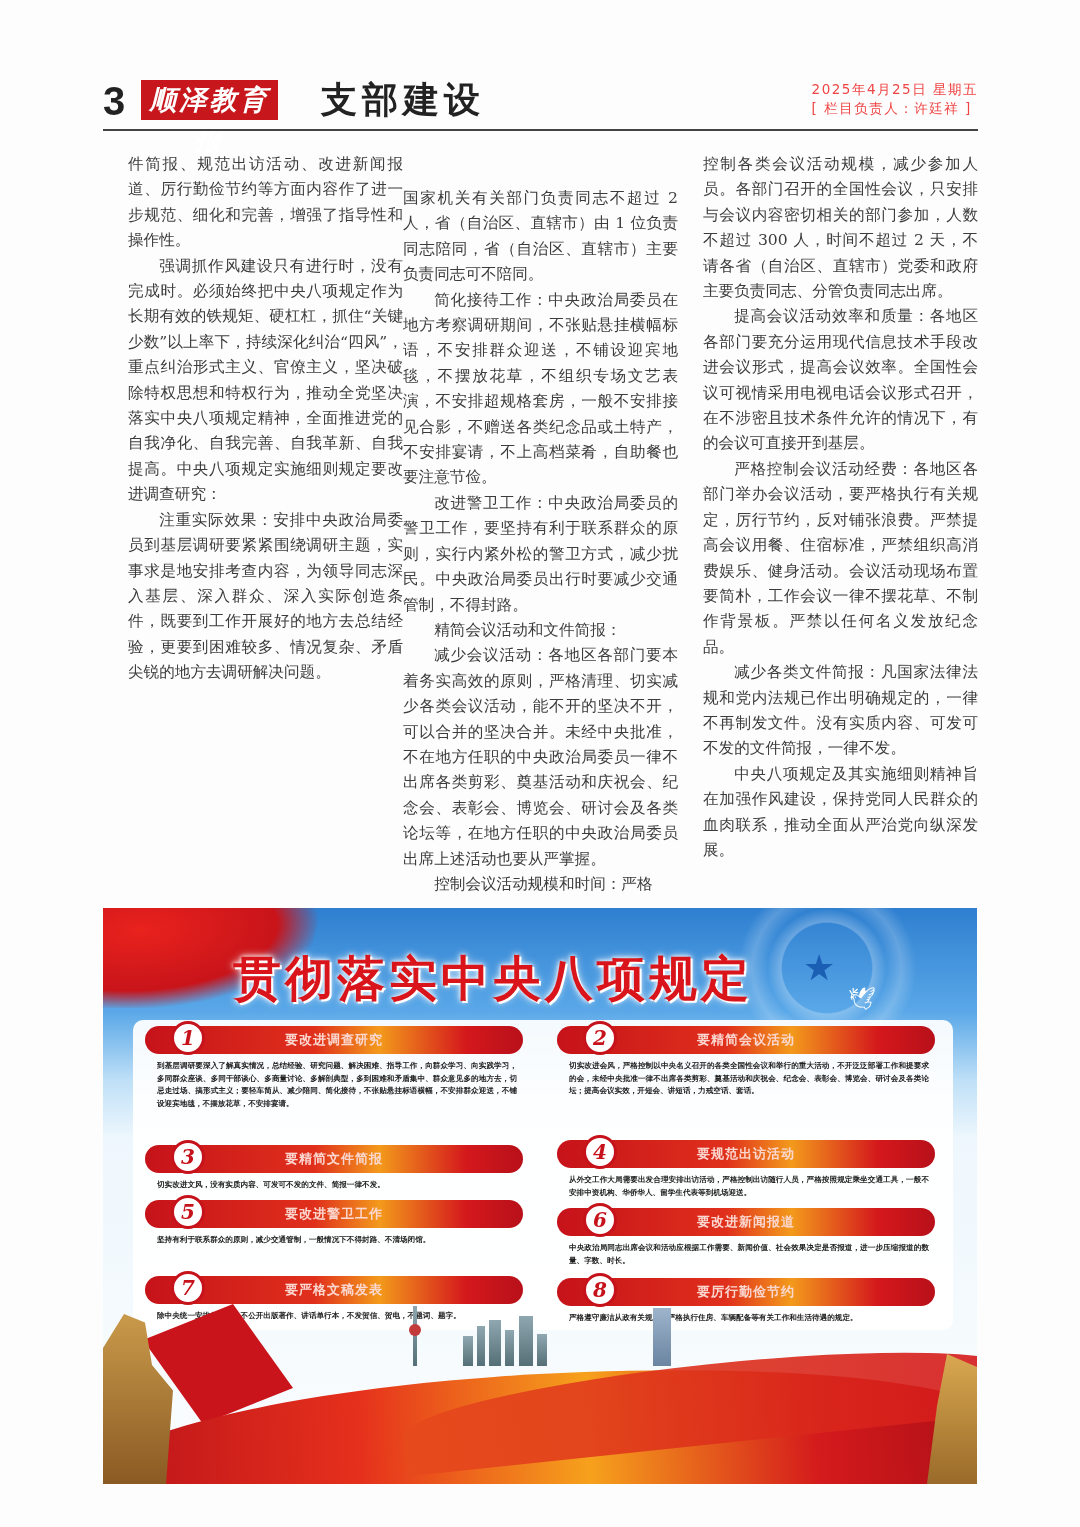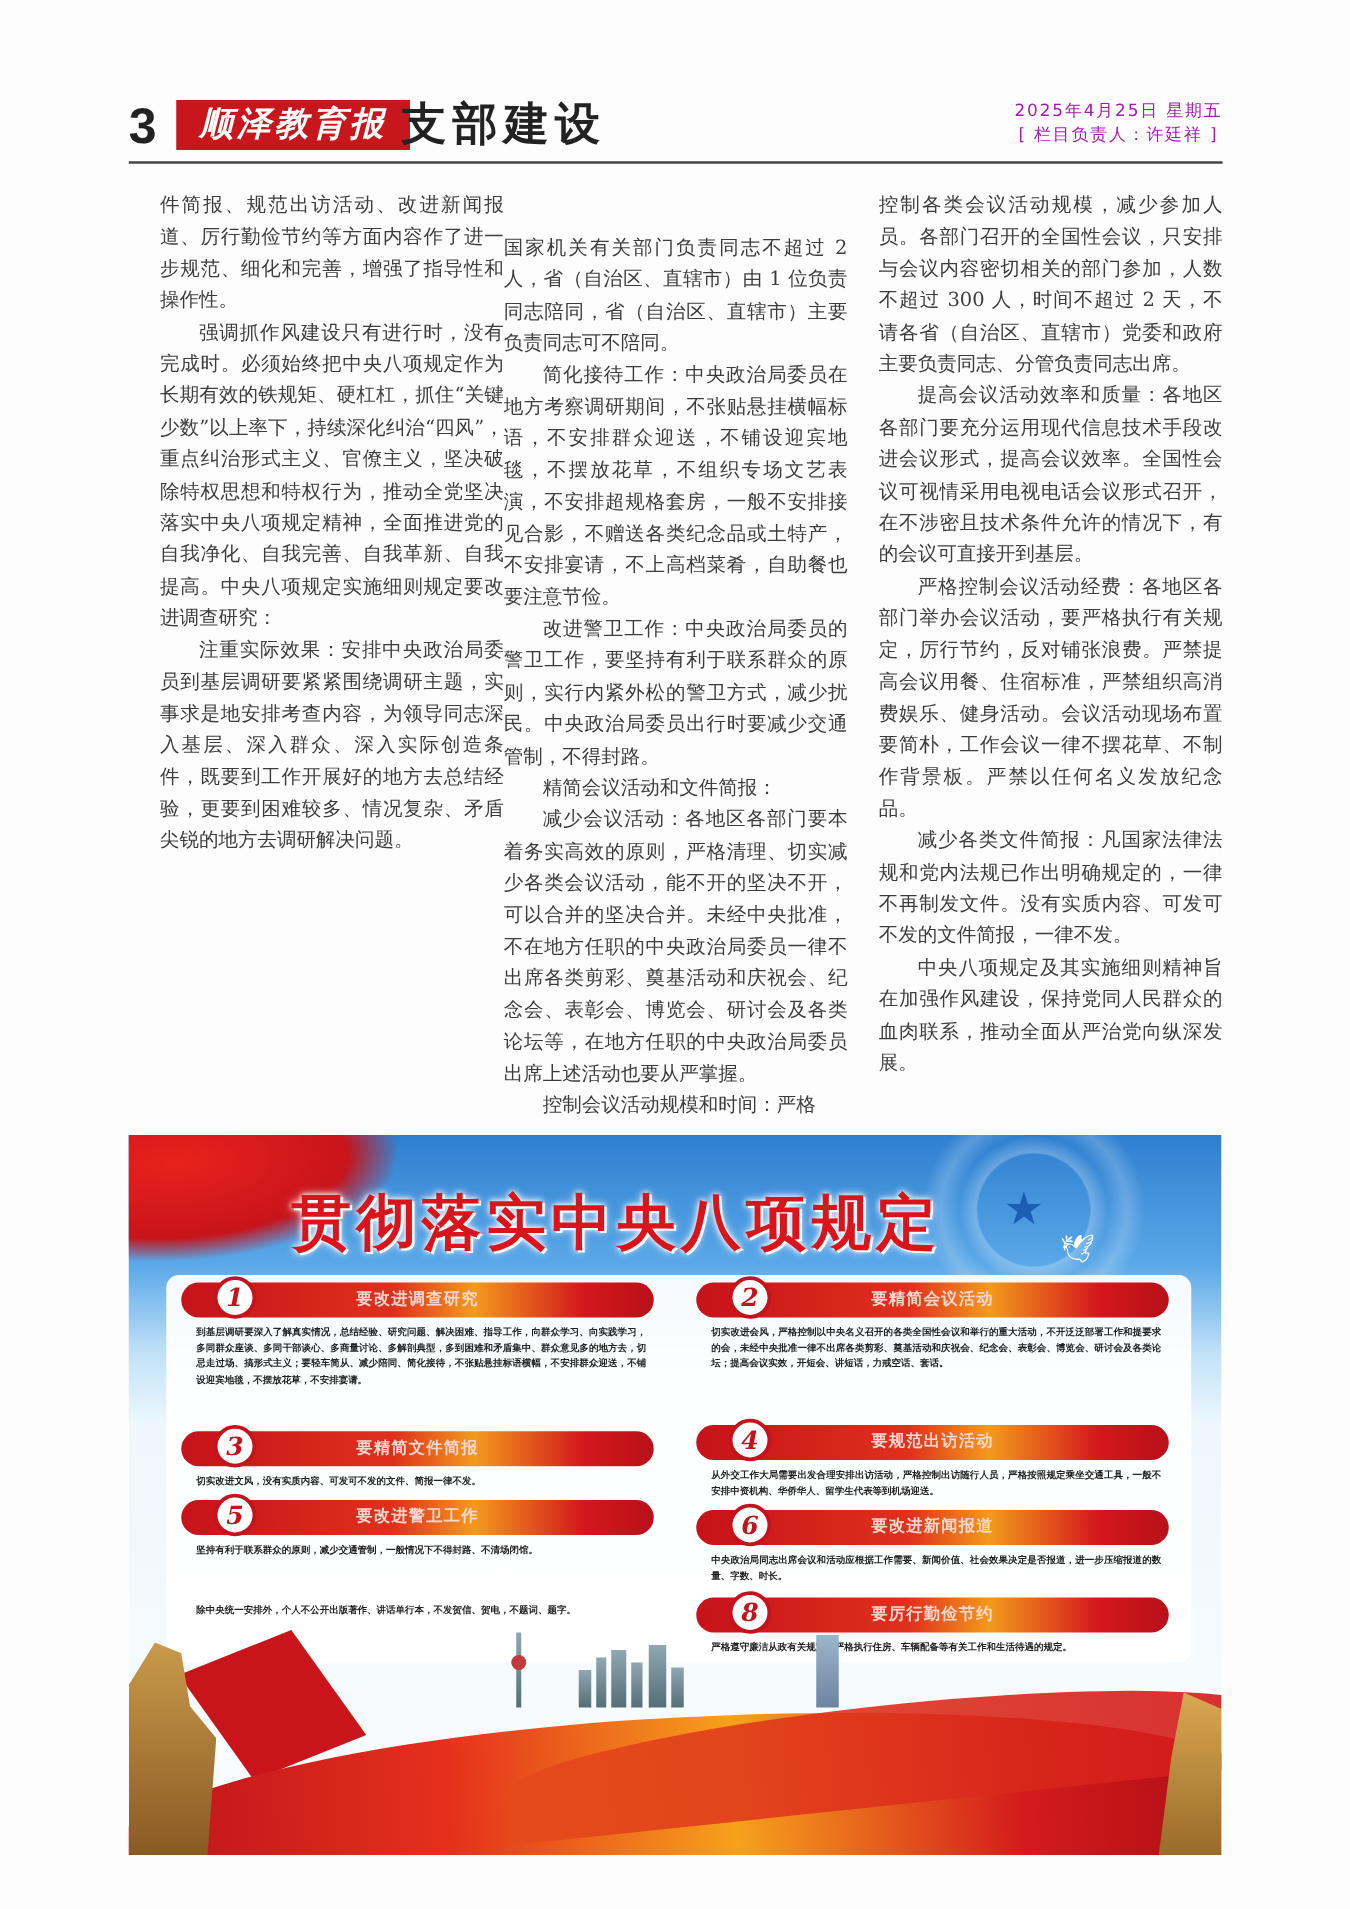--- a/index.html
+++ b/index.html
@@ -2,23 +2,23 @@
 <html><head>
 <meta charset="utf-8">
 <style>
   * { box-sizing: border-box; margin: 0; padding: 0; }
   html, body { width: 1080px; height: 1527px; background: #fdfdfd; overflow: hidden; }
   body { position: relative; font-family: "DejaVu Serif", "Liberation Serif", serif; color: #3a3a3a; }
 
   
   .masthead { position: absolute; left: 103px; top: 78px; width: 875px; height: 54px; }
   .page-num { position: absolute; left: 0; top: 0; font-family: "Liberation Sans", sans-serif; font-weight: bold; font-size: 40px; line-height: 46px; color: #222; }
-  .brand { position: absolute; left: 38px; top: 2px; width: 187px; height: 40px; background: #c8161d; color: #fff; font-family: "DejaVu Serif", serif; font-weight: bold; font-style: italic; font-size: 27px; line-height: 40px; text-align: center; letter-spacing: 3px; }
+  .brand { position: absolute; left: 38px; top: 2px; width: 137px; height: 40px; background: #c8161d; color: #fff; font-family: "DejaVu Serif", serif; font-weight: bold; font-style: italic; font-size: 27px; line-height: 40px; text-align: center; letter-spacing: 3px; }
   .section-title { position: absolute; left: 218px; top: 2px; font-family: "DejaVu Sans", sans-serif; font-weight: bold; font-size: 36px; line-height: 40px; letter-spacing: 5px; color: #222; }
-  .dateline { position: absolute; right: 0; top: 2px; text-align: center; font-family: "DejaVu Sans", sans-serif; font-size: 13.5px; line-height: 19px; color: #a21caf; letter-spacing: 1.5px; }
+  .dateline { position: absolute; right: 0; top: 2px; text-align: left; font-family: "DejaVu Sans", sans-serif; font-size: 13.5px; line-height: 19px; color: #ef4444; letter-spacing: 1.5px; }
   .rule { position: absolute; left: 103px; top: 129px; width: 875px; height: 2px; background: #444; }
 
   
   .columns { position: absolute; left: 103px; top: 152px; width: 875px; height: 745px; }
   .col { position: absolute; top: 0; width: 275px; font-size: 15.6px; line-height: 25.4px; text-align: justify; color: #3c3c3c; }
   .col1 { left: 0; margin-left: 25px; }
   .col2 { left: 300px; margin-top: 34px; }
   .col3 { left: 600px; }
   .col p { margin: 0; }
   .col p.indent { text-indent: 2em; }
@@ -126,20 +126,24 @@
       <div class="desc">坚持有利于联系群众的原则，减少交通管制，一般情况下不得封路、不清场闭馆。</div>
     </div>
     <div class="item" style="left:424px;top:188px;">
       <div class="bar">
         <div class="num">6</div>
         <div class="bar-title">要改进新闻报道</div>
       </div>
       <div class="desc">中央政治局同志出席会议和活动应根据工作需要、新闻价值、社会效果决定是否报道，进一步压缩报道的数量、字数、时长。</div>
     </div>
     <div class="item" style="left:12px;top:256px;">
+      <div class="bar">
+        <div class="num">7</div>
+        <div class="bar-title">要严格文稿发表</div>
+      </div>
       <div class="desc">除中央统一安排外，个人不公开出版著作、讲话单行本，不发贺信、贺电，不题词、题字。</div>
     </div>
     <div class="item" style="left:424px;top:258px;">
       <div class="bar">
         <div class="num">8</div>
         <div class="bar-title">要厉行勤俭节约</div>
       </div>
       <div class="desc">严格遵守廉洁从政有关规定，严格执行住房、车辆配备等有关工作和生活待遇的规定。</div>
     </div>
   </div>

